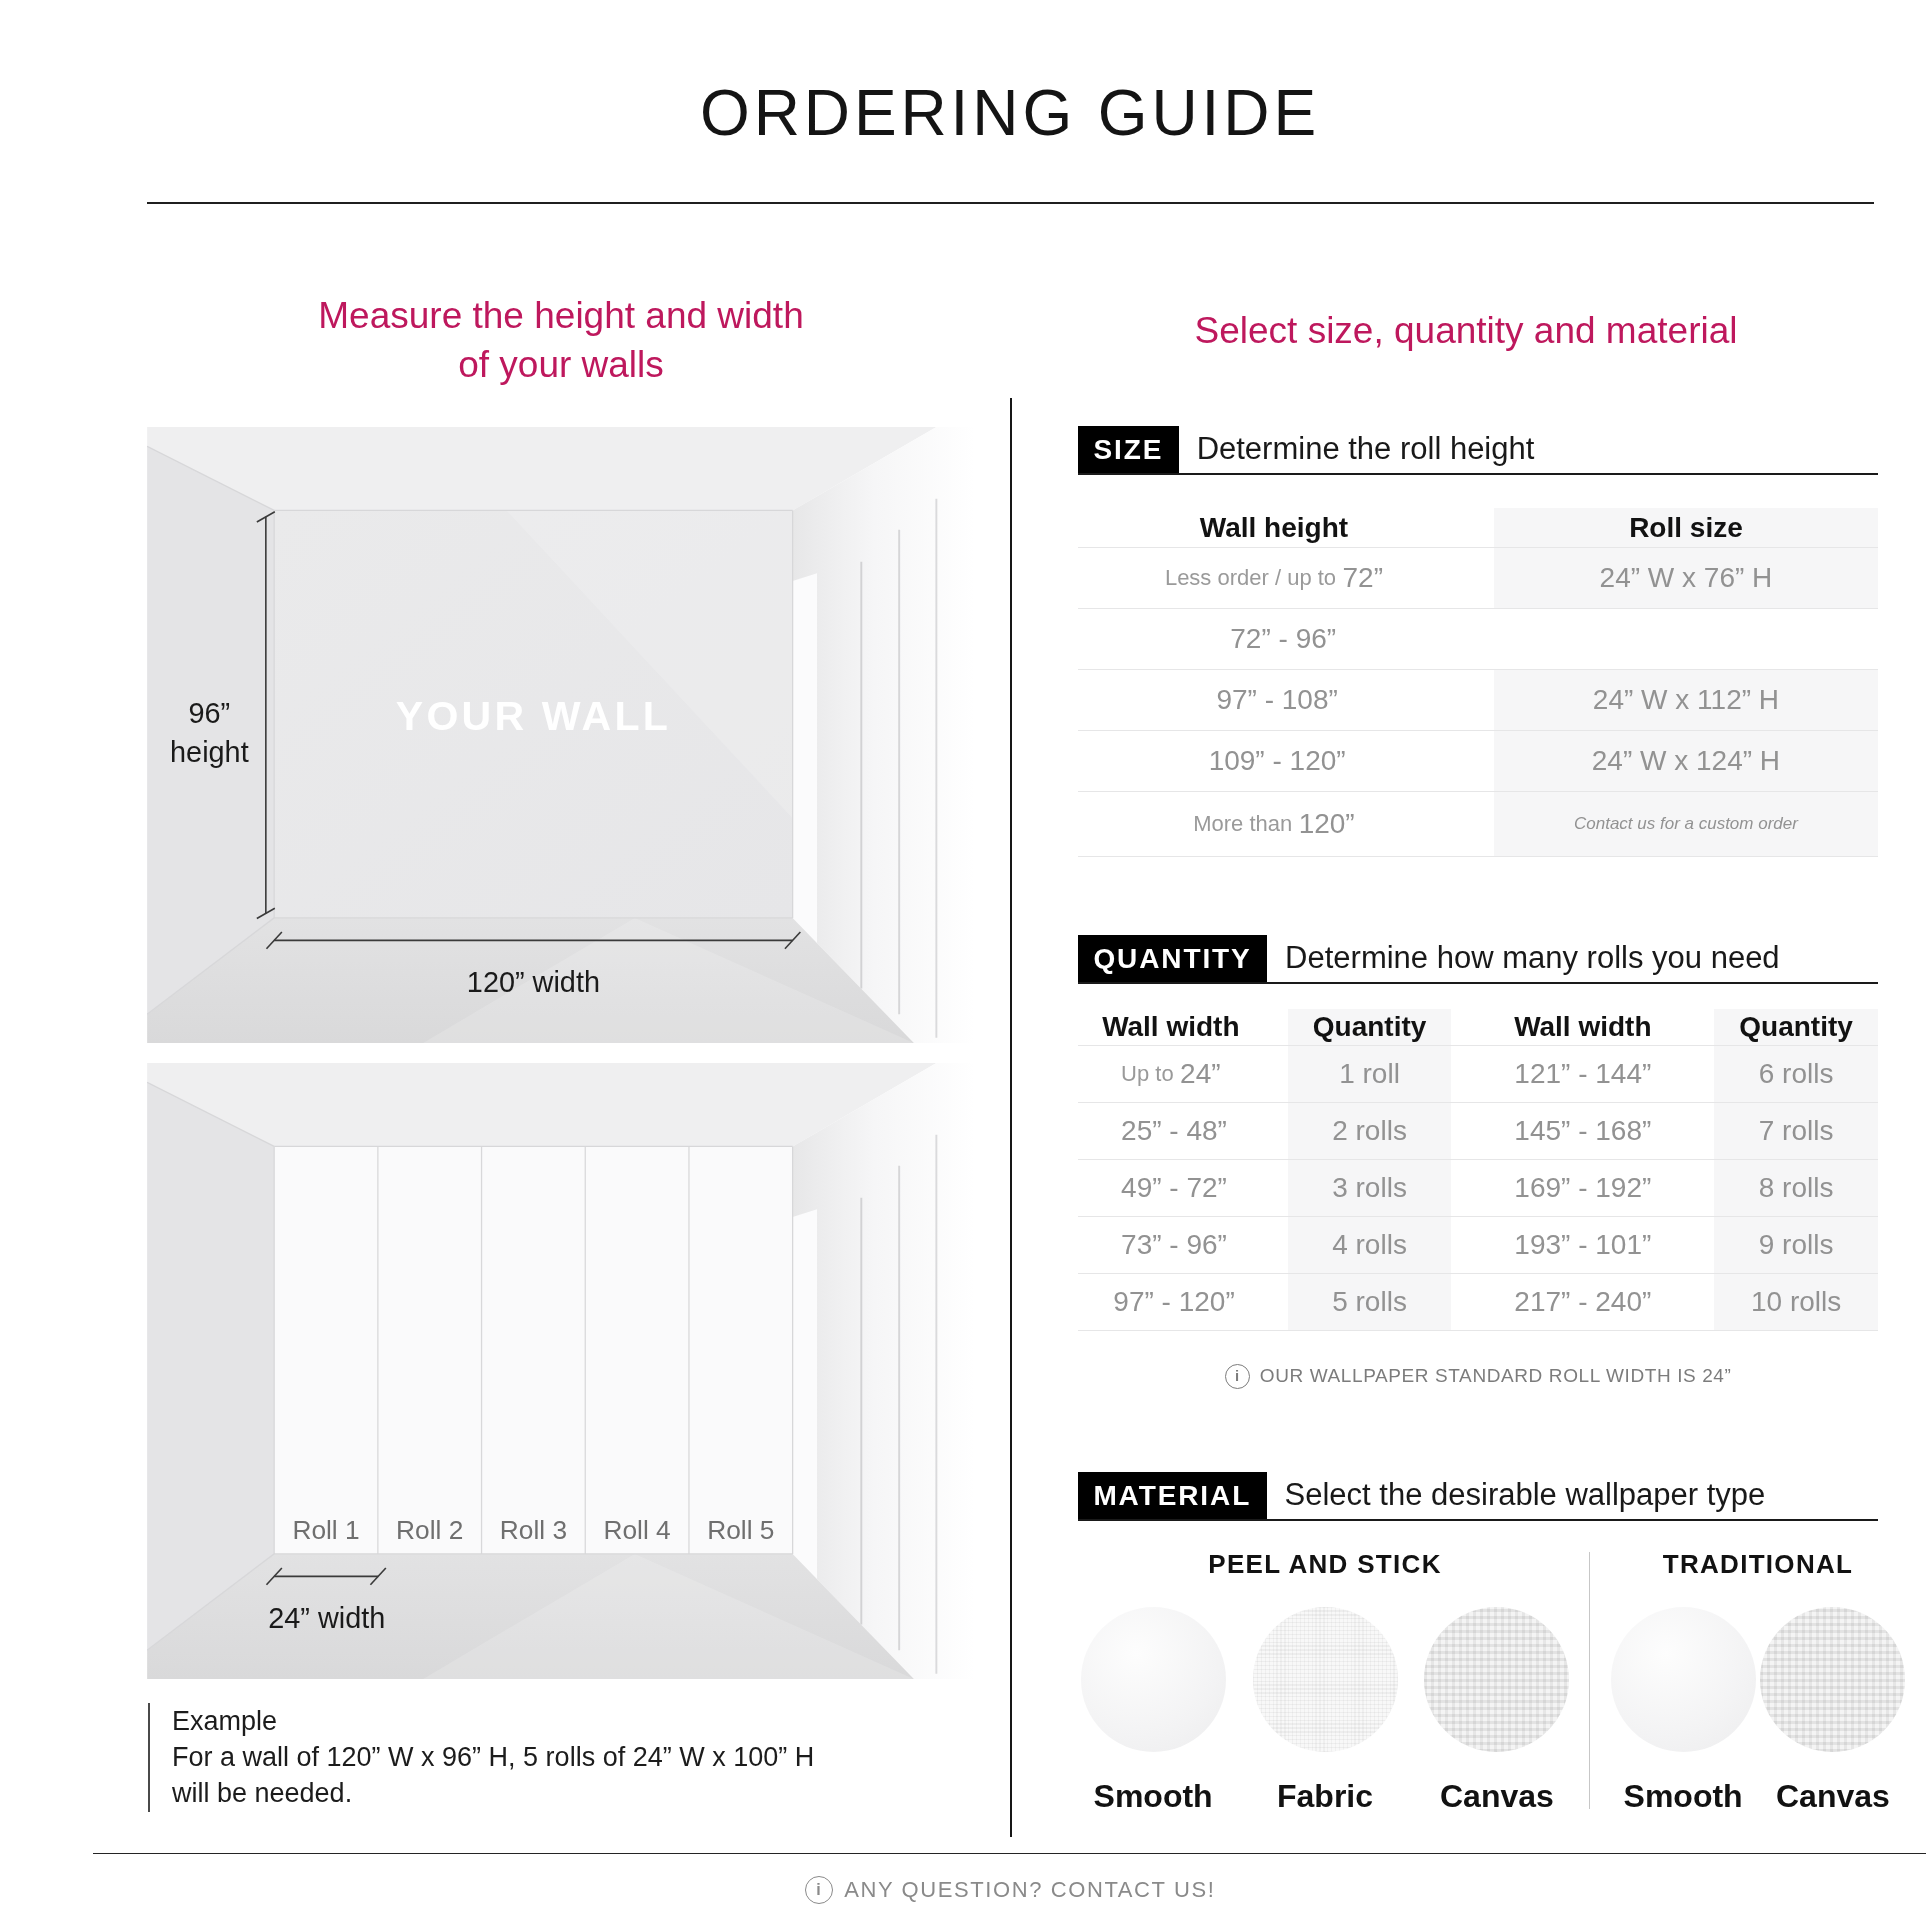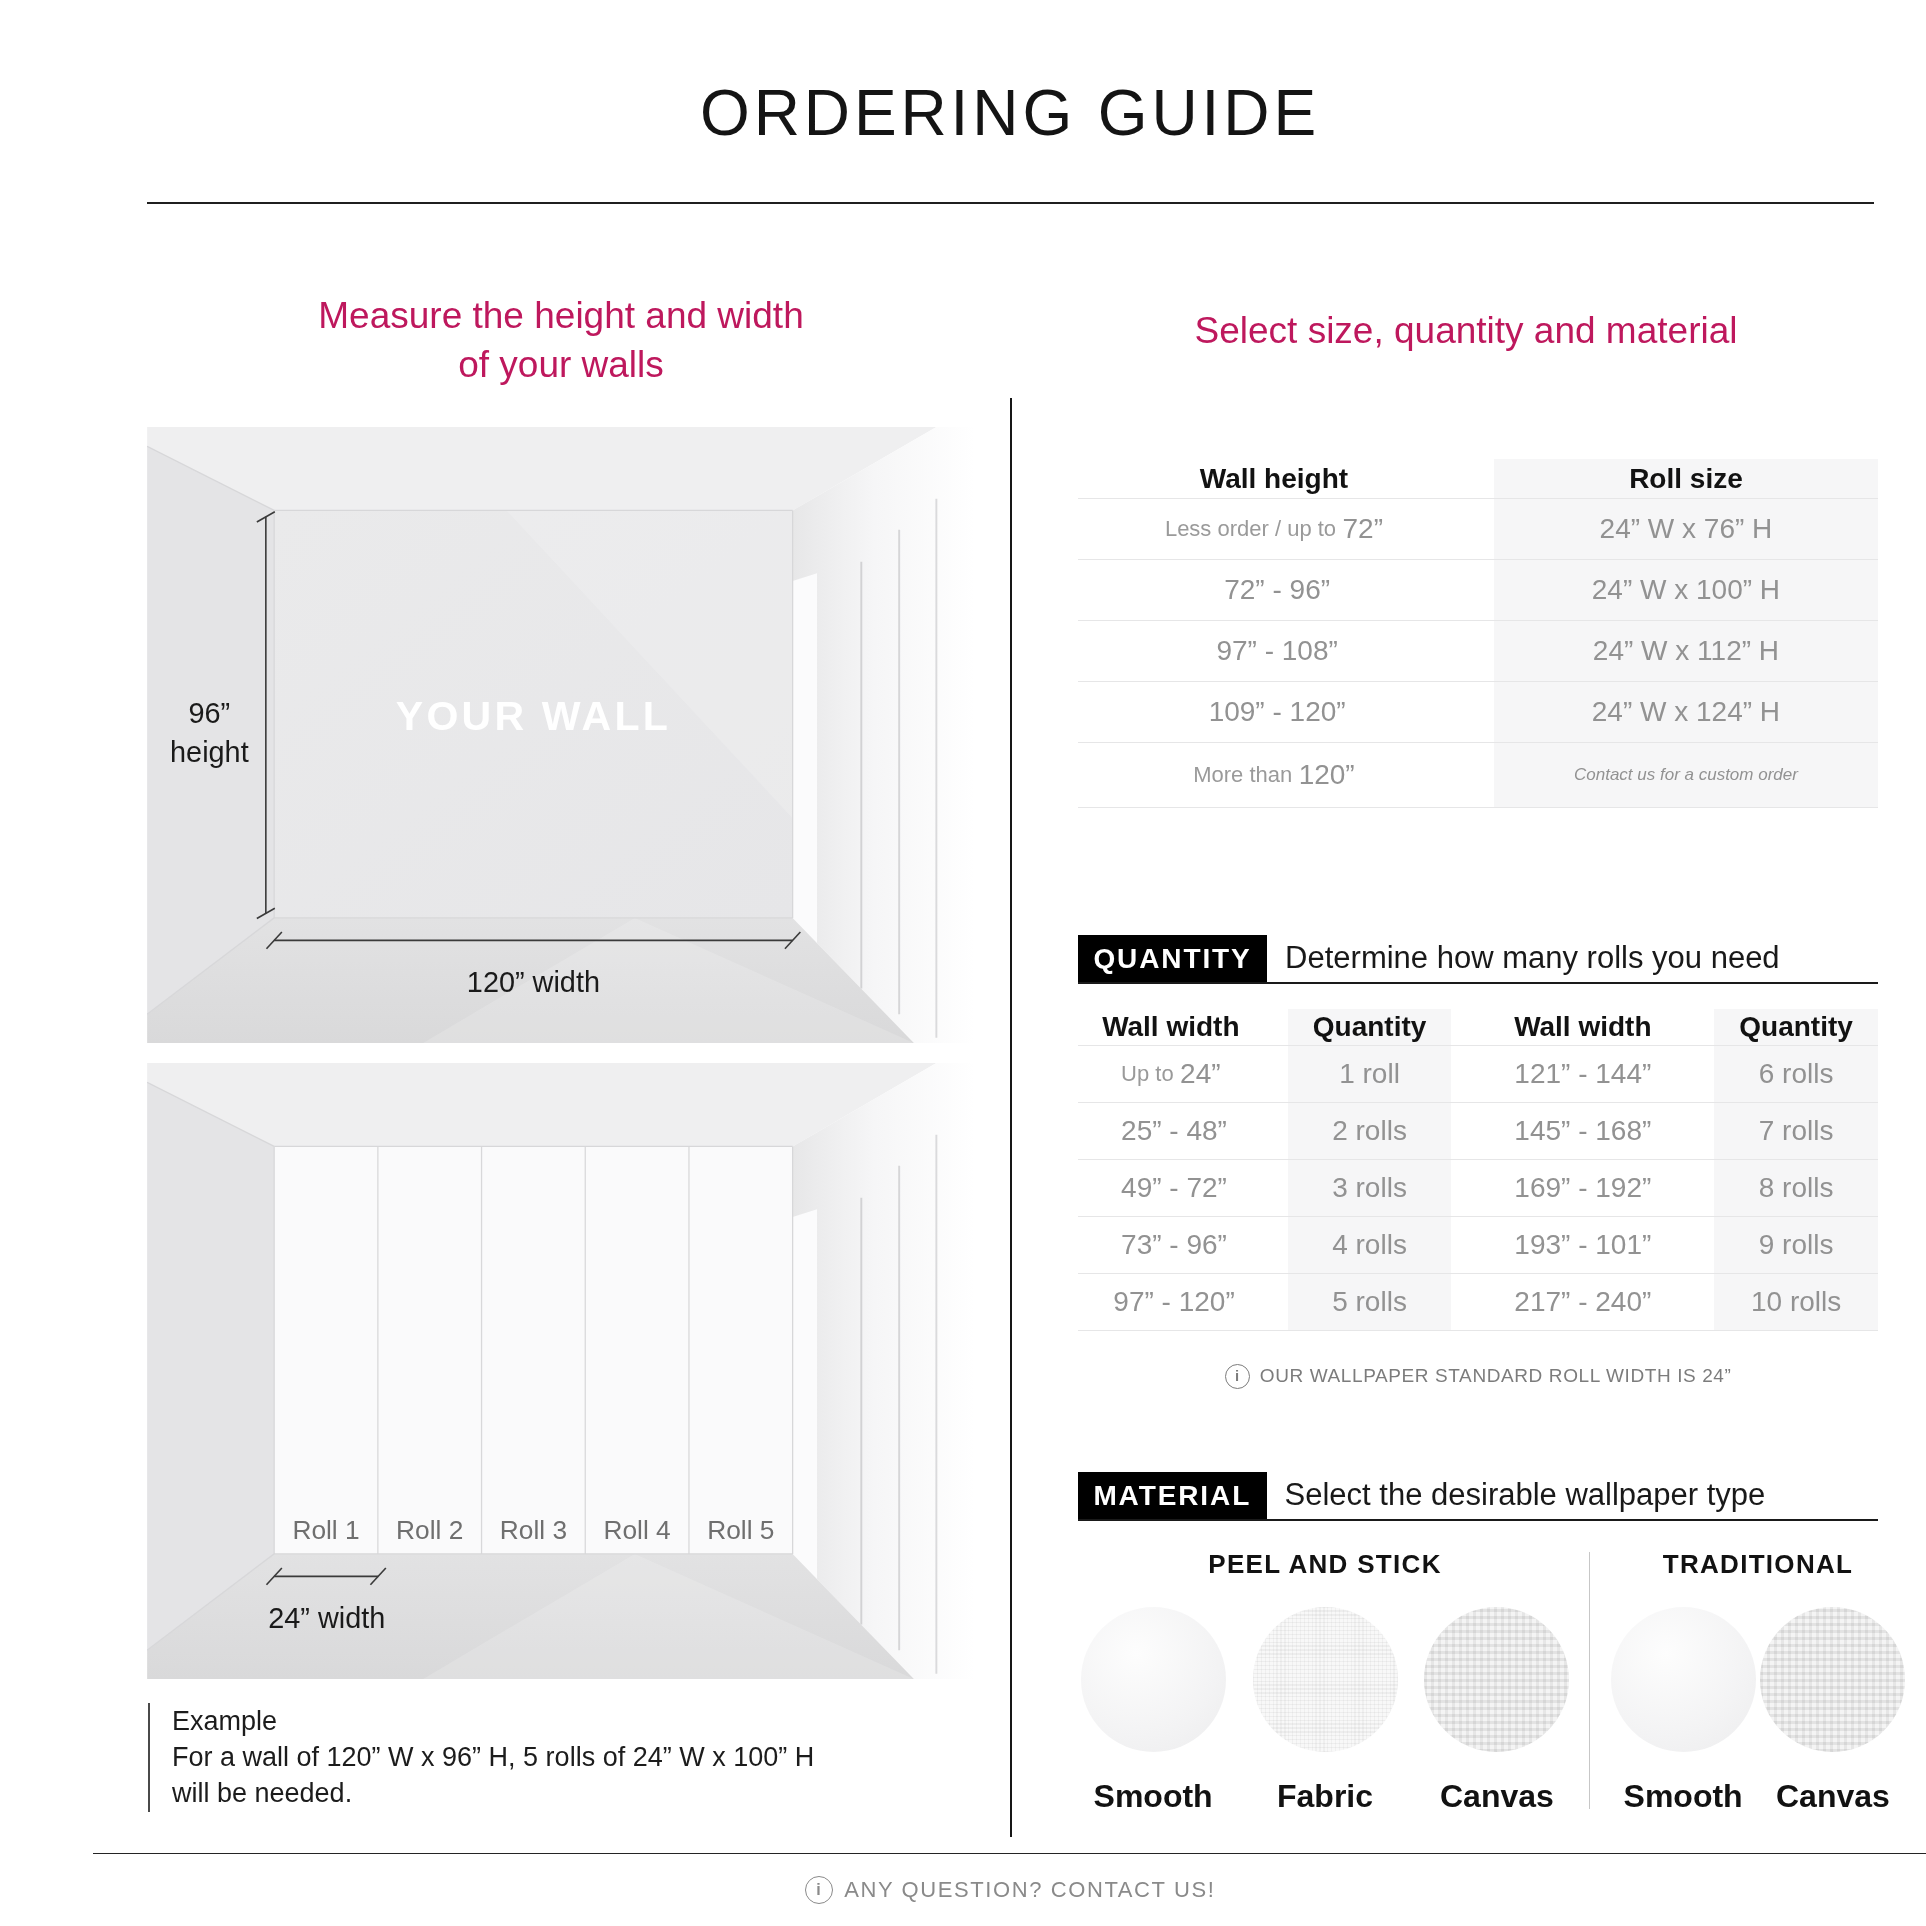--- a/index.html
+++ b/index.html
@@ -215,38 +215,41 @@
     <div>Example</div>
     <div>For a wall of 120” W x 96” H, 5 rolls of 24” W x 100” H</div>
     <div>will be needed.</div>
   </div>
 
   <div class="col-divider"></div>
 
   <div class="headline headline-right">Select size, quantity and material</div>
 
   <section class="sec sec-size">
+    <div class="sec-header">
+      <span class="badge">SIZE</span>
+      <span class="sec-title">Determine the roll height</span>
+    </div>
     <div class="table size-table">
       <div class="trow thead">
         <div class="cell c1 th">Wall height</div>
         <div class="cell c2 th alt">Roll size</div>
       </div>
       <div class="trow data">
         <div class="cell c1 val">
           <span class="small">Less order / up to </span>
           <span>72”</span>
         </div>
         <div class="cell c2 alt val">24” W x 76” H</div>
       </div>
       <div class="trow data">
         <div class="cell c1 val">
           <span class="small"></span>
           <span>72” - 96”</span>
         </div>
-        <div class="cell c2 alt val">24” W x 100” H</div>
       </div>
       <div class="trow data">
         <div class="cell c1 val">
           <span class="small"></span>
           <span>97” - 108”</span>
         </div>
         <div class="cell c2 alt val">24” W x 112” H</div>
       </div>
       <div class="trow data">
         <div class="cell c1 val">

